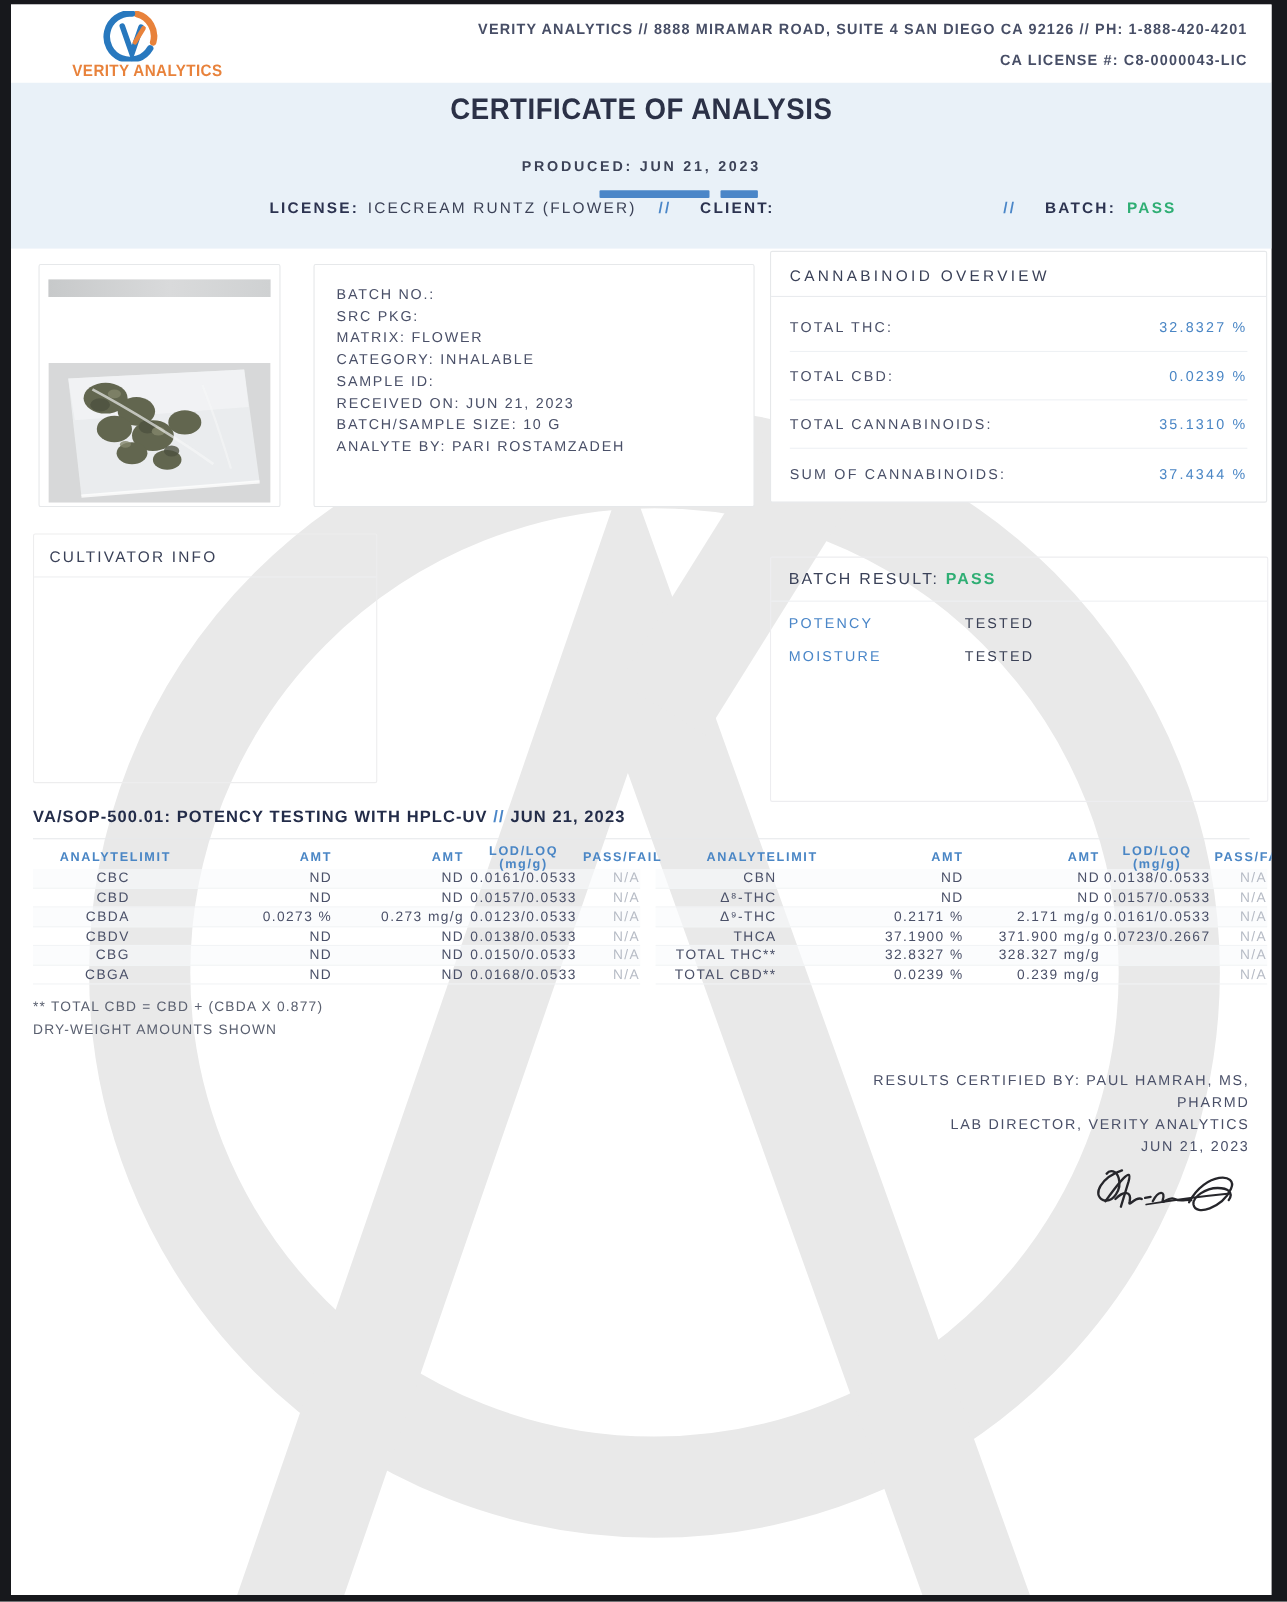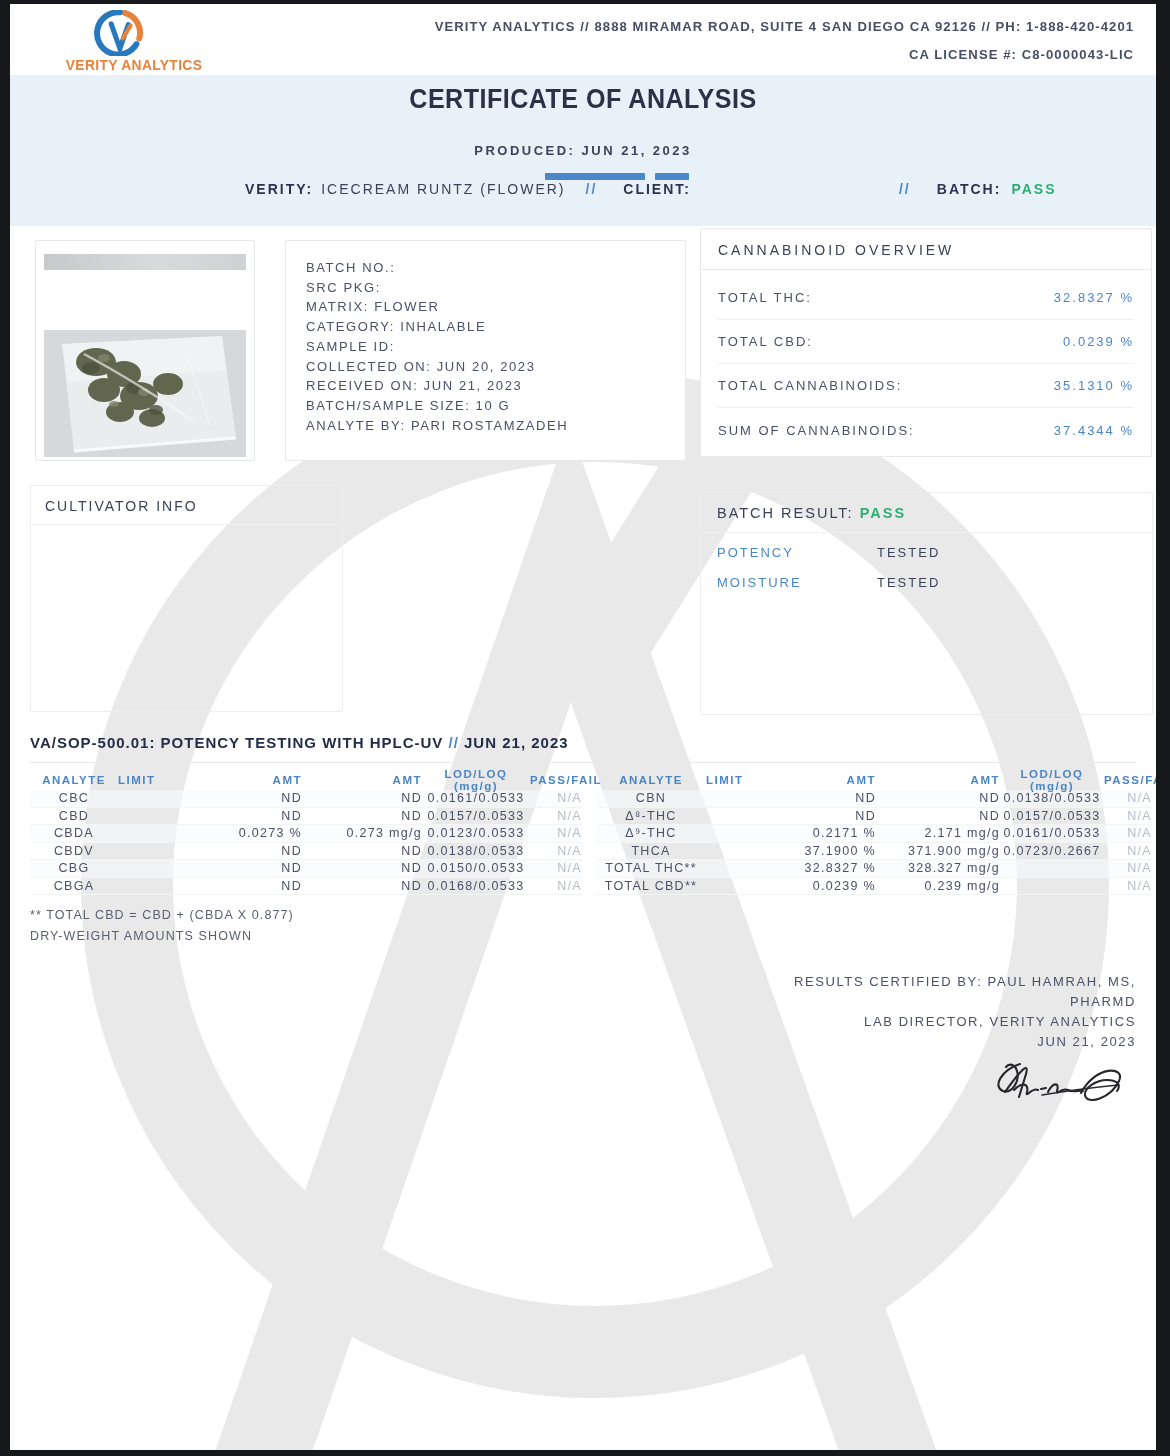--- a/index.html
+++ b/index.html
@@ -58,21 +58,21 @@
     border-bottom:1px solid #e9ebee; }
   .cann-rows { padding:6px 17px 0; }
   .cann-row { display:flex; justify-content:space-between; align-items:center;
     height:44px; border-bottom:1px solid #eef1f4; }
   .cann-row:last-child { border-bottom:none; }
   .cann-label { font-size:13px; letter-spacing:2px; color:#4a5068; }
   .cann-value { font-size:13px; letter-spacing:2px; color:#4a86c5; }
   .cult-box { left:20px; top:481px; width:313px; height:227px; border-color:#ededee; background:transparent; }
   .cult-title { padding:12px 14px 10px; font-size:14px; letter-spacing:2px; color:#3a4158;
     border-bottom:1px solid #eeeff1; }
-  .result-box { left:690px; top:488px; width:453px; height:223px; border-color:#ededf0; background:transparent; }
+  .result-box { left:690px; top:502px; width:453px; height:223px; border-color:#ededf0; background:transparent; }
   .result-title { padding:12px 16px 11px; font-size:14.5px; letter-spacing:2px; color:#3a4158;
     border-bottom:1px solid #eef0f2; font-weight:400; }
   .result-rows { padding:12px 16px; }
   .result-row { display:flex; align-items:baseline; height:30px; }
   .result-name { width:160px; font-size:13px; letter-spacing:2px; color:#4a86c8; }
   .result-status { font-size:13px; letter-spacing:2px; color:#3c4257; }
   
   .pot-title { position:absolute; left:20px; top:730px; font-size:15px; font-weight:700;
     letter-spacing:1px; color:#232c49; white-space:nowrap; z-index:2; }
   .pot-rule { position:absolute; left:20px; top:758px; width:1106px; height:1px; background:#e7e9ec; z-index:2; }
@@ -80,21 +80,21 @@
   .ptable-left { left:20px; width:552px; }
   .ptable-right { left:586px; width:556px; }
   .prow { display:grid; align-items:center; height:17.5px; }
   .ptable-left .prow { grid-template-columns:88px 72px 112px 120px 108px 52px; }
   .ptable-right .prow { grid-template-columns:110px 66px 104px 124px 104px 48px; }
   .phead { height:22px; }
   .phead span { font-size:11.5px; font-weight:700; letter-spacing:1.5px; color:#4a86c5; }
   .pcell { font-size:12.5px; letter-spacing:1.3px; color:#4a5068; white-space:nowrap; }
   .prow-data { border-bottom:1px solid #f2f4f6; }
   .prow-data:nth-child(odd) { background:rgba(249,250,251,0.6); }
-  .c-analyte { text-align:center; }
+  .c-analyte { text-align:right; }
   .c-limit   { text-align:left; }
   .c-amt     { text-align:right; }
   .c-lodloq  { text-align:center; }
   .c-pf      { text-align:right; color:#b7bcc6; }
   .phead .c-lodloq { text-align:center; }
   
   .footnotes { position:absolute; left:20px; top:901px; z-index:2; }
   .footnote { font-size:12.5px; letter-spacing:1.1px; color:#5a6070; line-height:21px; white-space:nowrap; }
   
   .cert { position:absolute; right:20px; top:968px; text-align:right; z-index:2; }
@@ -129,21 +129,21 @@
     <div class="addr">
       <div>VERITY ANALYTICS // 8888 MIRAMAR ROAD, SUITE 4 SAN DIEGO CA 92126 // PH: 1-888-420-4201</div>
       <div>CA LICENSE #: C8-0000043-LIC</div>
     </div>
   </div>
 
   <div class="band">
     <div class="band-title">CERTIFICATE OF ANALYSIS</div>
     <div class="band-produced">PRODUCED: JUN 21, 2023</div>
     <div class="sample-line">
-      <span class="lbl-bold">VERITY:</span>
+      <span class="lbl-bold">LICENSE:</span>
       <span style="margin-left:8px;">ICECREAM RUNTZ (FLOWER)</span>
       <span class="sep-blue" style="margin-left:20px;">//</span>
       <span class="lbl-bold" style="margin-left:26px;">CLIENT:</span>
       <span class="sep-blue" style="margin-left:208px;">//</span>
       <span class="lbl-bold" style="margin-left:26px;">BATCH:</span>
       <span class="val-green" style="margin-left:10px;">PASS</span>
     </div>
     <div class="redact-bar redact-1"></div>
     <div class="redact-bar redact-2"></div>
   </div>
@@ -184,21 +184,20 @@
       <div class="info-line"><span>BATCH NO.:</span> <span></span></div>
 
       <div class="info-line"><span>SRC PKG:</span> <span></span></div>
 
       <div class="info-line"><span>MATRIX:</span> <span>FLOWER</span></div>
 
       <div class="info-line"><span>CATEGORY:</span> <span>INHALABLE</span></div>
 
       <div class="info-line"><span>SAMPLE ID:</span> <span></span></div>
 
-      <div class="info-line"><span>COLLECTED ON:</span> <span>JUN 20, 2023</span></div>
 
       <div class="info-line"><span>RECEIVED ON:</span> <span>JUN 21, 2023</span></div>
 
       <div class="info-line"><span>BATCH/SAMPLE SIZE:</span> <span>10 G</span></div>
 
       <div class="info-line"><span>ANALYTE BY:</span> <span>PARI ROSTAMZADEH</span></div>
     </div>
 
   <div class="box box-white cann-box">
     <div class="cann-title">CANNABINOID OVERVIEW</div>

